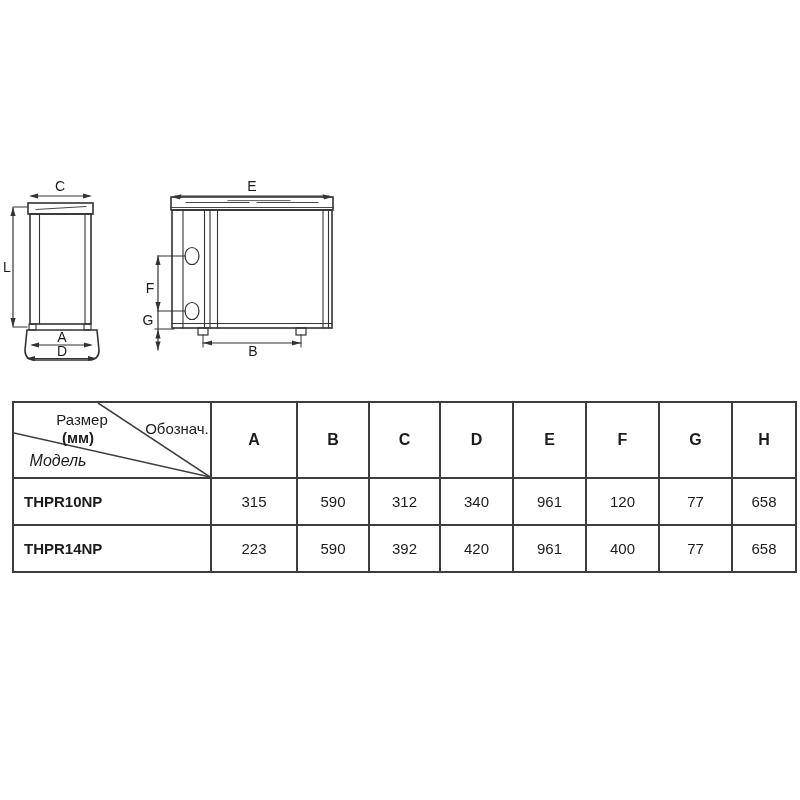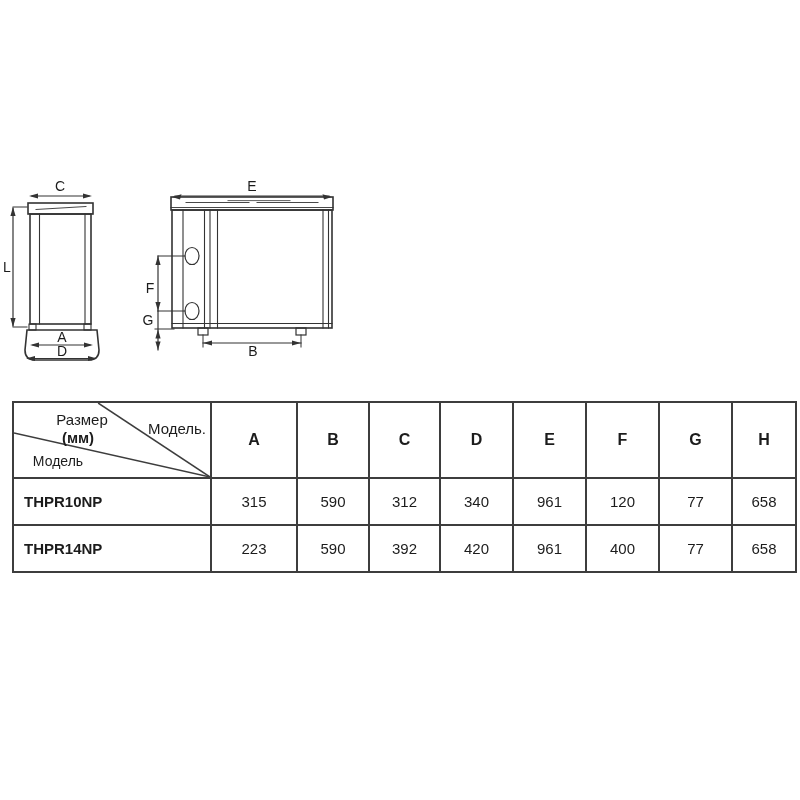--- a/index.html
+++ b/index.html
@@ -139,22 +139,22 @@
     <tbody>
       <tr class="hdr">
         <td style="height:74px;border-radius:20px;">
           <div class="cornerwrap">
             <svg class="diagsvg" viewBox="0 0 198 74" preserveAspectRatio="none">
               <line x1="85" y1="0" x2="198" y2="74" stroke="#3d3d3d" stroke-width="1.5"></line>
               <line x1="0" y1="30" x2="198" y2="74" stroke="#3d3d3d" stroke-width="1.5"></line>
             </svg>
             <span class="lbl" style="left:68px;top:16px;">Размер</span>
             <span class="lbl" style="left:64px;top:34px;font-weight:bold;">(мм)</span>
-            <span class="lbl" style="left:163px;top:25px;">Модель.</span>
-            <span class="lbl" style="left:44px;top:58px;font-size:14px;">Модель</span>
+            <span class="lbl" style="left:163px;top:25px;">Обознач.</span>
+            <span class="lbl" style="left:44px;top:58px;font-size:16px;font-style:italic;">Модель</span>
           </div>
         </td>
         <td>A</td>
         <td>B</td>
         <td>C</td>
         <td>D</td>
         <td>E</td>
         <td>F</td>
         <td>G</td>
         <td>H</td>

